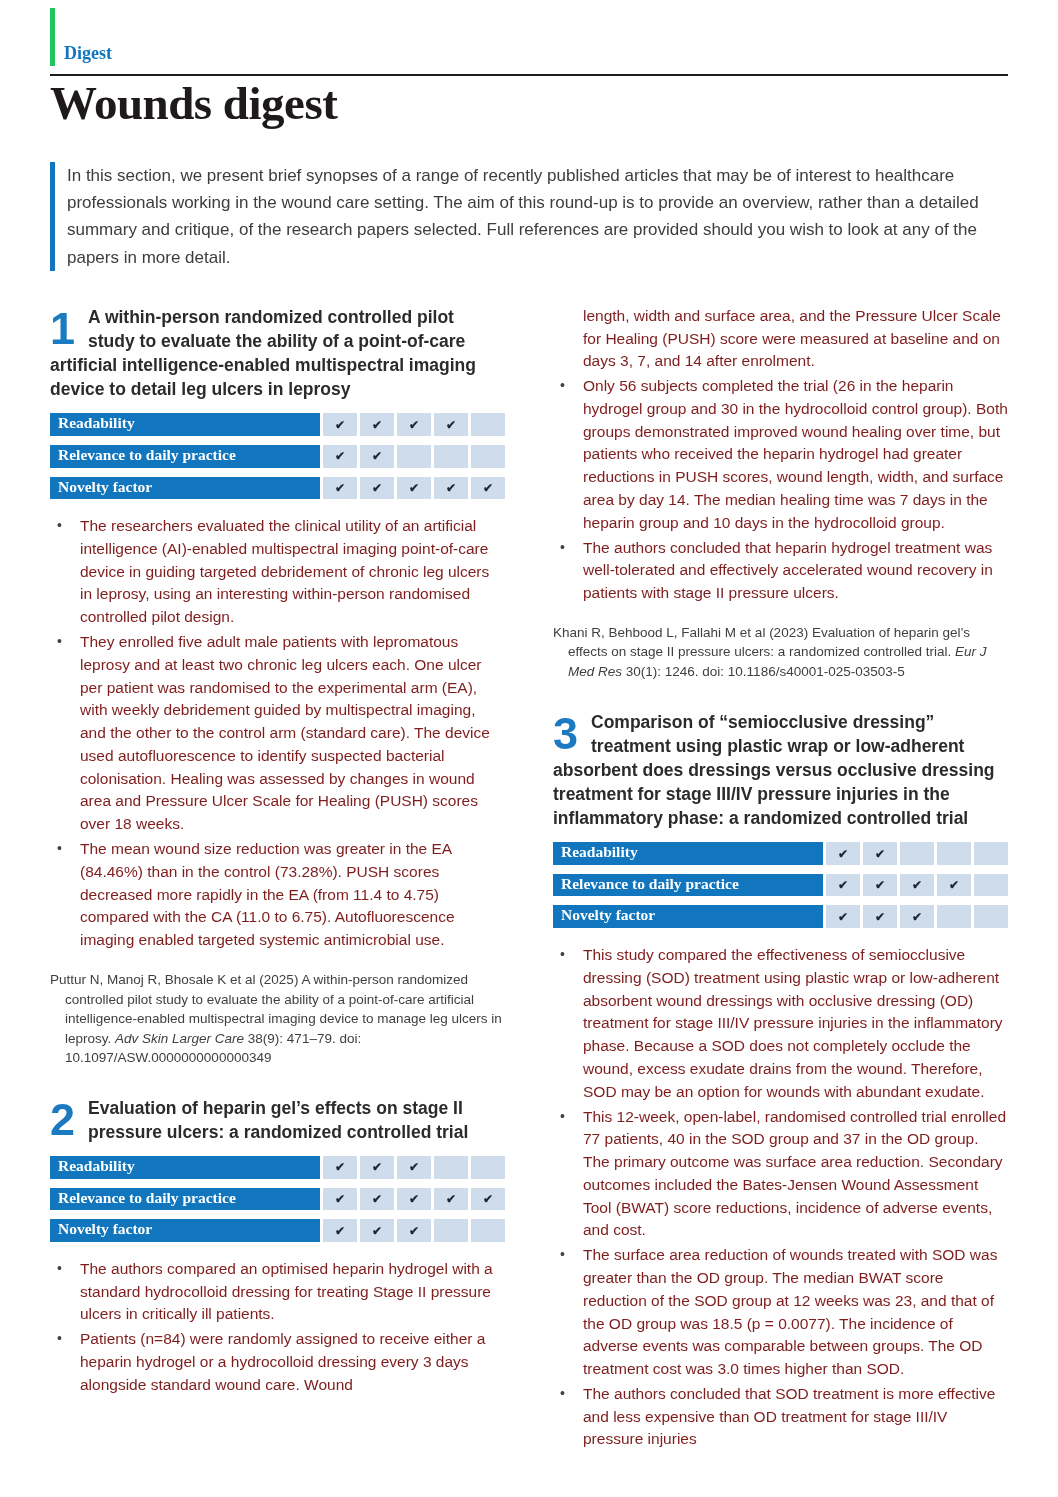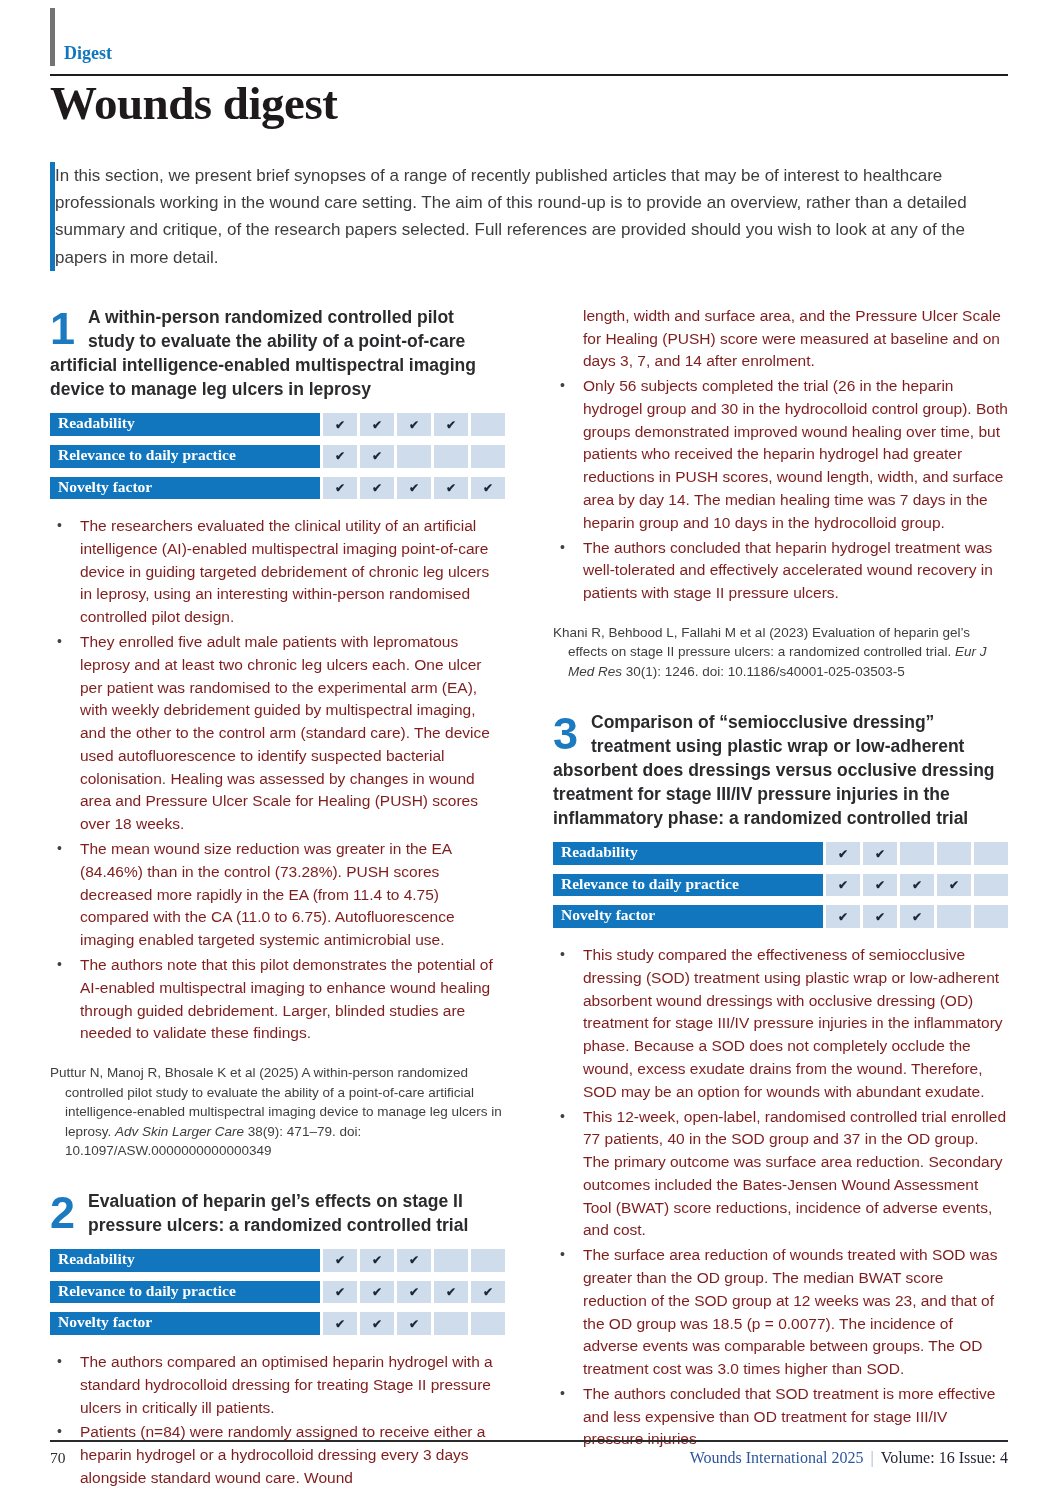--- a/index.html
+++ b/index.html
@@ -7,40 +7,41 @@
   body {
     width:1058px; height:1497px; position:relative;
     font-family:"Liberation Sans", sans-serif;
     -webkit-font-smoothing:antialiased;
     color:#414044;
   }
   .page { position:absolute; inset:0; padding:8px 50px 0 50px; }
 
   
   .masthead {
-    border-left:5px solid #737373;
+    border-left:5px solid #22c55e;
     height:58px;
     display:flex; align-items:flex-end;
     padding-left:9px; padding-bottom:2px;
   }
   .kicker {
     font-family:"Liberation Serif", serif;
     font-weight:700; font-size:18px; color:#1176bd;
   }
   .top-rule { border:none; border-top:2px solid #1d1d1f; margin-top:8px; }
 
   
   .page-title {
     font-family:"Liberation Serif", serif;
     font-weight:700; font-size:47px; color:#1e1a1b;
     letter-spacing:-0.5px;
   }
   .intro {
     margin-top:32px;
     border-left:5px solid #1176bd;
+    padding-left:12px;
     font-size:17px; line-height:1.6; color:#3d3d40;
     max-width:940px;
     margin-bottom:34px;
   }
 
   
   .columns { display:grid; grid-template-columns:1fr 1fr; column-gap:48px; }
 
   
   .article { margin-top:0; }
@@ -128,21 +129,21 @@
 
   <p class="intro">In this section, we present brief synopses of a range of recently published articles that may be of interest to healthcare professionals working in the wound care setting. The aim of this round-up is to provide an overview, rather than a detailed summary and critique, of the research papers selected. Full references are provided should you wish to look at any of the papers in more detail.</p>
 
   <div class="columns">
 
     <div class="col col-left">
 
       <section class="article">
         <div class="art-head">
           <span class="art-num">1</span>
-          <span class="art-title">A within-person randomized controlled pilot study to evaluate the ability of a point-of-care artificial intelligence-enabled multispectral imaging device to manage leg ulcers in leprosy</span>
+          <span class="art-title">A within-person randomized controlled pilot study to evaluate the ability of a point-of-care artificial intelligence-enabled multispectral imaging device to detail leg ulcers in leprosy</span>
         </div>
         <div class="rating-table">
           <div class="rating-row">
             <span class="rating-label">Readability</span>
             <span class="rating-cells">
                 <span class="rcell">✔</span>
                 <span class="rcell">✔</span>
                 <span class="rcell">✔</span>
                 <span class="rcell">✔</span>
                 <span class="rcell"></span>
@@ -166,21 +167,20 @@
                 <span class="rcell">✔</span>
                 <span class="rcell">✔</span>
                 <span class="rcell">✔</span>
               </span>
           </div>
         </div>
         <ul class="bullets">
           <li>The researchers evaluated the clinical utility of an artificial intelligence (AI)-enabled multispectral imaging point-of-care device in guiding targeted debridement of chronic leg ulcers in leprosy, using an interesting within-person randomised controlled pilot design.</li>
           <li>They enrolled five adult male patients with lepromatous leprosy and at least two chronic leg ulcers each. One ulcer per patient was randomised to the experimental arm (EA), with weekly debridement guided by multispectral imaging, and the other to the control arm (standard care). The device used autofluorescence to identify suspected bacterial colonisation. Healing was assessed by changes in wound area and Pressure Ulcer Scale for Healing (PUSH) scores over 18 weeks.</li>
           <li>The mean wound size reduction was greater in the EA (84.46%) than in the control (73.28%). PUSH scores decreased more rapidly in the EA (from 11.4 to 4.75) compared with the CA (11.0 to 6.75). Autofluorescence imaging enabled targeted systemic antimicrobial use.</li>
-          <li>The authors note that this pilot demonstrates the potential of AI-enabled multispectral imaging to enhance wound healing through guided debridement. Larger, blinded studies are needed to validate these findings.</li>
         </ul>
         <p class="citation"><span>Puttur N, Manoj R, Bhosale K et al (2025) A within-person randomized controlled pilot study to evaluate the ability of a point-of-care artificial intelligence-enabled multispectral imaging device to manage leg ulcers in leprosy. </span><span class="journal">Adv Skin Larger Care</span><span> 38(9): 471–79. doi: 10.1097/ASW.0000000000000349</span></p>
       </section>
 
       <section class="article spacer-article">
         <div class="art-head">
           <span class="art-num">2</span>
           <span class="art-title">Evaluation of heparin gel’s effects on stage II pressure ulcers: a randomized controlled trial</span>
         </div>
         <div class="rating-table">
@@ -275,18 +275,14 @@
           <li>This study compared the effectiveness of semiocclusive dressing (SOD) treatment using plastic wrap or low-adherent absorbent wound dressings with occlusive dressing (OD) treatment for stage III/IV pressure injuries in the inflammatory phase. Because a SOD does not completely occlude the wound, excess exudate drains from the wound. Therefore, SOD may be an option for wounds with abundant exudate.</li>
           <li>This 12-week, open-label, randomised controlled trial enrolled 77 patients, 40 in the SOD group and 37 in the OD group. The primary outcome was surface area reduction. Secondary outcomes included the Bates-Jensen Wound Assessment Tool (BWAT) score reductions, incidence of adverse events, and cost.</li>
           <li>The surface area reduction of wounds treated with SOD was greater than the OD group. The median BWAT score reduction of the SOD group at 12 weeks was 23, and that of the OD group was 18.5 (p = 0.0077). The incidence of adverse events was comparable between groups. The OD treatment cost was 3.0 times higher than SOD.</li>
           <li>The authors concluded that SOD treatment is more effective and less expensive than OD treatment for stage III/IV pressure injuries</li>
         </ul>
       </section>
 
     </div>
   </div>
 
-  <div class="footer">
-    <span class="page-num">70</span>
-    <span class="right"><span class="journal-name">Wounds International 2025</span><span class="sep">|</span><span class="vol">Volume: 16 Issue: 4</span></span>
-  </div>
 
 </div>
 
 </body></html>

